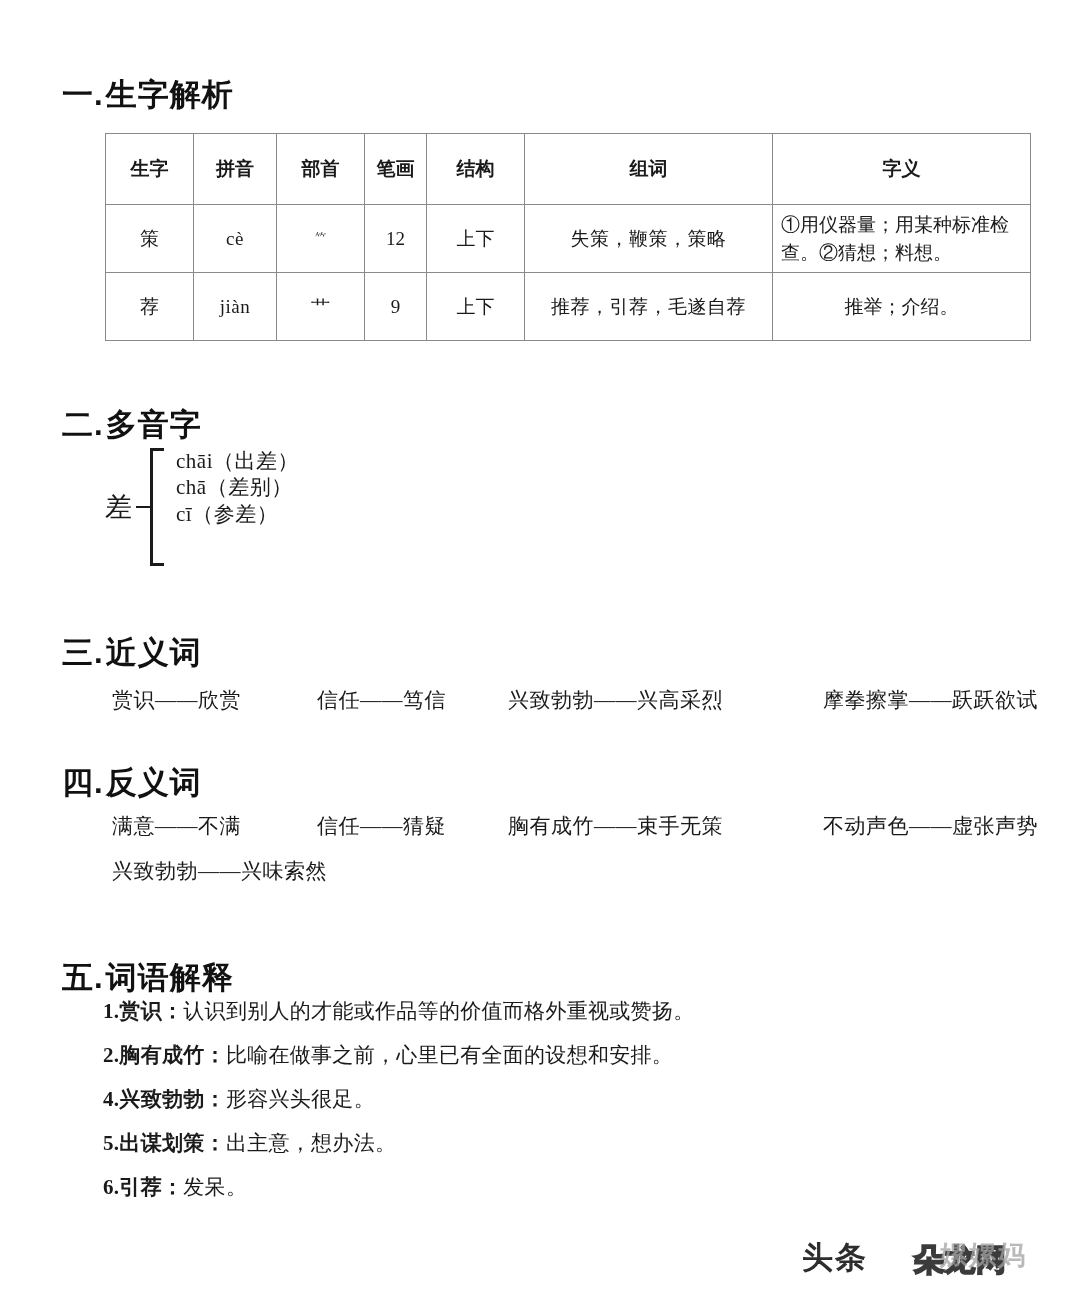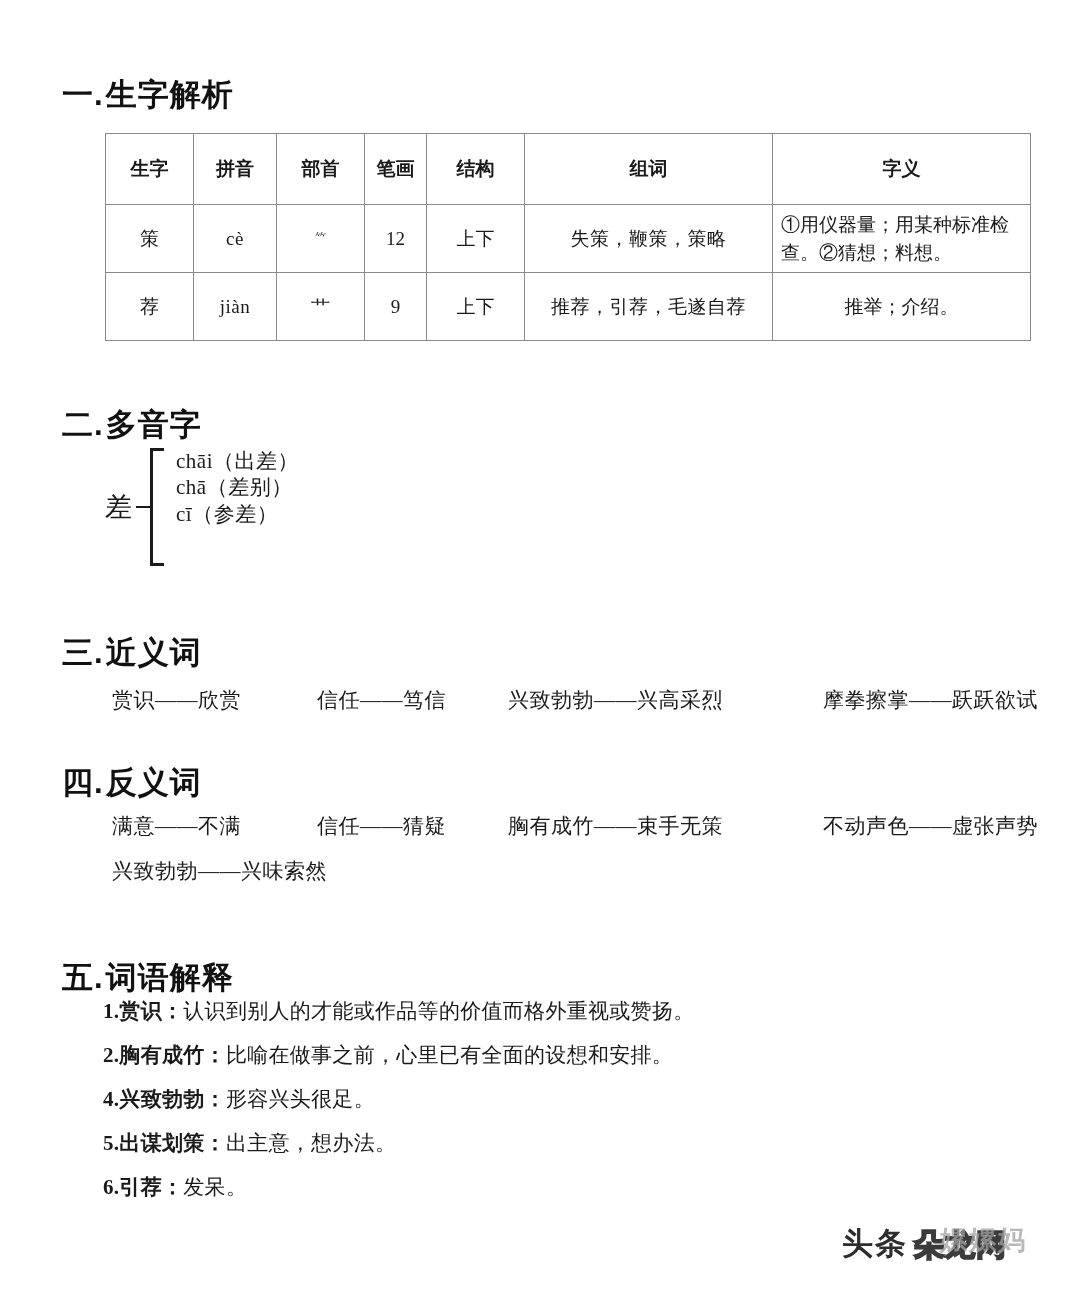--- a/index.html
+++ b/index.html
@@ -209,23 +209,25 @@
   }
   .def-text {
     font-family: "Liberation Serif", "DejaVu Serif", serif;
     font-size: 21px;
   }
 
   
   .watermark {
     position: absolute;
     right: 16px;
-    bottom: 26px;
+    bottom: 12px;
     display: flex;
+    align-items: center;
     opacity: 0.92;
+    gap: 40px;
   }
   .wm-toutiao {
     font-family: "Liberation Sans", "DejaVu Sans", sans-serif;
     font-weight: bold;
     font-size: 31px;
     color: #1c1c1c;
     letter-spacing: 2px;
   }
   .wm-stack {
     position: relative;

